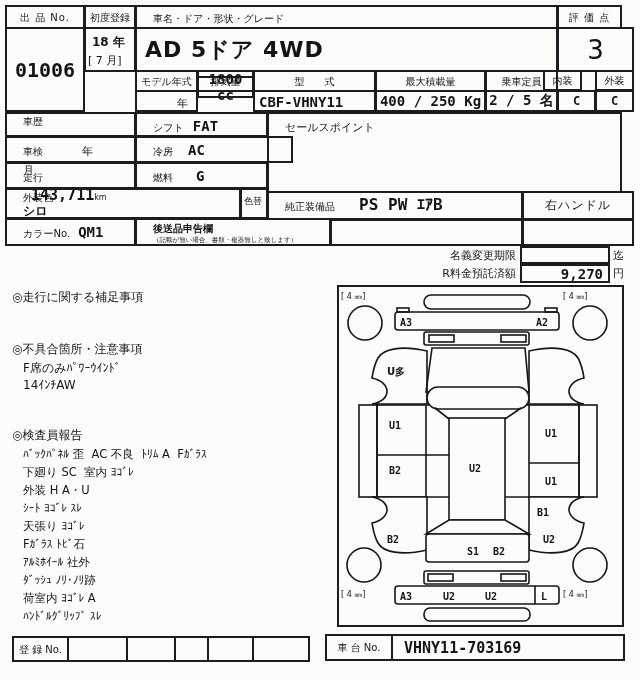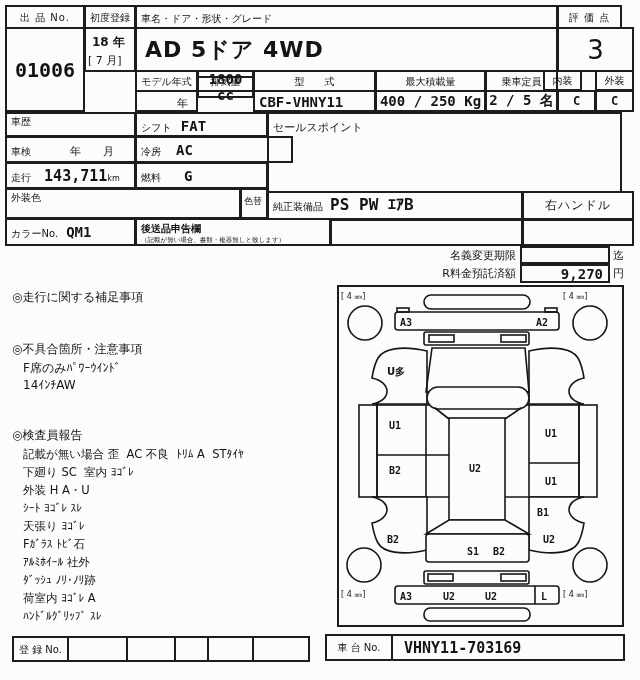--- a/index.html
+++ b/index.html
@@ -7,21 +7,21 @@
     width:640px;height:680px;position:relative;overflow:hidden;
     background:#fcfcfa;color:#141414;
     font-family:"DejaVu Sans",sans-serif;
   }
   .abs{position:absolute;box-sizing:border-box;}
   .cell{border:2px solid #1d1d1d;}
   .lbl{font-size:10px;line-height:1.1;}
   .lbl-sm{font-size:9px;line-height:1.1;}
   .val{font-family:"DejaVu Sans Mono","Liberation Mono",monospace;font-weight:bold;}
   .cc{display:flex;align-items:center;justify-content:center;text-align:center;}
-  .pad{padding:2px 4px;}
+  .pad{padding:2px 16px;}
   .note-line{font-size:11.5px;white-space:pre;}
   .hdr-line{font-size:12px;white-space:pre;}
   svg text{fill:#141414;}
   .dl{font:bold 10px "DejaVu Sans Mono","Liberation Mono",monospace;}
   .dk{font:bold 10px "DejaVu Sans",sans-serif;}
   .tread{font:8px "DejaVu Sans",sans-serif;}
   .ln{fill:none;stroke:#161616;stroke-width:1.6;}
   .fw{fill:#fcfcfa;stroke:#161616;stroke-width:1.6;}
 </style>
 </head>
@@ -82,59 +82,60 @@
   <span class="lbl">走行</span>
   <span class="val" style="font-size:15px;margin-left:8px;">143,711</span><span style="font-size:8px;">km</span>
 </div>
 <div class="abs cell pad" style="left:135px;top:162px;width:133px;height:27px;">
   <span class="lbl">燃料</span>
   <span class="val" style="font-size:14px;margin-left:18px;">G</span>
 </div>
 
 <div class="abs cell pad" style="left:5px;top:188px;width:236px;height:31px;">
   <div class="lbl">外装色</div>
+  <div style="font-size:12px;font-weight:bold;">シロ</div>
 </div>
 <div class="abs cell pad lbl-sm" style="left:240px;top:188px;width:28px;height:31px;padding:7px 2px;">色替</div>
 
 <div class="abs cell pad" style="left:5px;top:218px;width:131px;height:28px;">
   <span class="lbl">カラーNo.</span>
   <span class="val" style="font-size:14px;margin-left:3px;">QM1</span>
 </div>
 <div class="abs cell pad" style="left:135px;top:218px;width:196px;height:28px;">
   <div style="font-size:10px;font-weight:bold;">後送品申告欄</div>
   <div style="font-size:6.5px;">（記載が無い場合、書類・複器無しと致します）</div>
 </div>
 
 <div class="abs cell pad" style="left:267px;top:112px;width:355px;height:81px;">
   <span style="font-size:11px;">セールスポイント</span>
 </div>
 <div class="abs cell pad" style="left:267px;top:191px;width:256px;height:29px;">
   <span class="lbl">純正装備品</span>
-  <span class="val" style="font-size:16px;margin-left:2px;">PS PW ｴｱB</span>
+  <span class="val" style="font-size:16px;margin-left:19px;">PS PW ｴｱB</span>
 </div>
 <div class="abs cell cc" style="left:522px;top:191px;width:112px;height:29px;font-size:12px;letter-spacing:1px;">右ハンドル</div>
 <div class="abs cell" style="left:330px;top:219px;width:193px;height:27px;"></div>
 <div class="abs cell" style="left:522px;top:219px;width:112px;height:27px;"></div>
 
 <div class="abs" style="left:390px;top:248px;width:126px;height:16px;font-size:11px;text-align:right;">名義変更期限</div>
 <div class="abs cell" style="left:520px;top:246px;width:90px;height:18px;"></div>
 <div class="abs" style="left:613px;top:248px;width:20px;height:16px;font-size:11px;">迄</div>
 
 <div class="abs" style="left:390px;top:266px;width:126px;height:16px;font-size:11px;text-align:right;">R料金預託済額</div>
 <div class="abs cell val" style="left:520px;top:264px;width:90px;height:19px;font-size:14px;text-align:right;padding-right:5px;">9,270</div>
 <div class="abs" style="left:613px;top:266px;width:20px;height:16px;font-size:11px;">円</div>
 
 <div class="abs hdr-line" style="left:12px;top:289px;">◎走行に関する補足事項</div>
 
 <div class="abs hdr-line" style="left:12px;top:341px;">◎不具合箇所・注意事項</div>
 <div class="abs note-line" style="left:23px;top:360px;font-size:12px;">F席のみﾊﾟﾜｰｳｲﾝﾄﾞ</div>
 <div class="abs note-line" style="left:23px;top:378px;font-size:12px;">14ｲﾝﾁAW</div>
 
 <div class="abs hdr-line" style="left:12px;top:427px;">◎検査員報告</div>
-<div class="abs note-line" style="left:23px;top:447px;">記載が無い場合 歪  AC 不良  ﾄﾘﾑ A  STﾀｲﾔ</div>
+<div class="abs note-line" style="left:23px;top:447px;">ﾊﾞｯｸﾊﾟﾈﾙ 歪  AC 不良  ﾄﾘﾑ A  Fｶﾞﾗｽ</div>
 <div class="abs note-line" style="left:23px;top:465px;">下廻り SC  室内 ﾖｺﾞﾚ</div>
 <div class="abs note-line" style="left:23px;top:483px;">外装 H A・U</div>
 <div class="abs note-line" style="left:23px;top:501px;">ｼｰﾄ ﾖｺﾞﾚ ｽﾚ</div>
 <div class="abs note-line" style="left:23px;top:519px;">天張り ﾖｺﾞﾚ</div>
 <div class="abs note-line" style="left:23px;top:537px;">Fｶﾞﾗｽ ﾄﾋﾞ石</div>
 <div class="abs note-line" style="left:23px;top:555px;">ｱﾙﾐﾎｲｰﾙ 社外</div>
 <div class="abs note-line" style="left:23px;top:573px;">ﾀﾞｯｼｭ ﾉﾘ･ﾉﾘ跡</div>
 <div class="abs note-line" style="left:23px;top:591px;">荷室内 ﾖｺﾞﾚ A</div>
 <div class="abs note-line" style="left:23px;top:609px;">ﾊﾝﾄﾞﾙｸﾞﾘｯﾌﾟ ｽﾚ</div>
 

